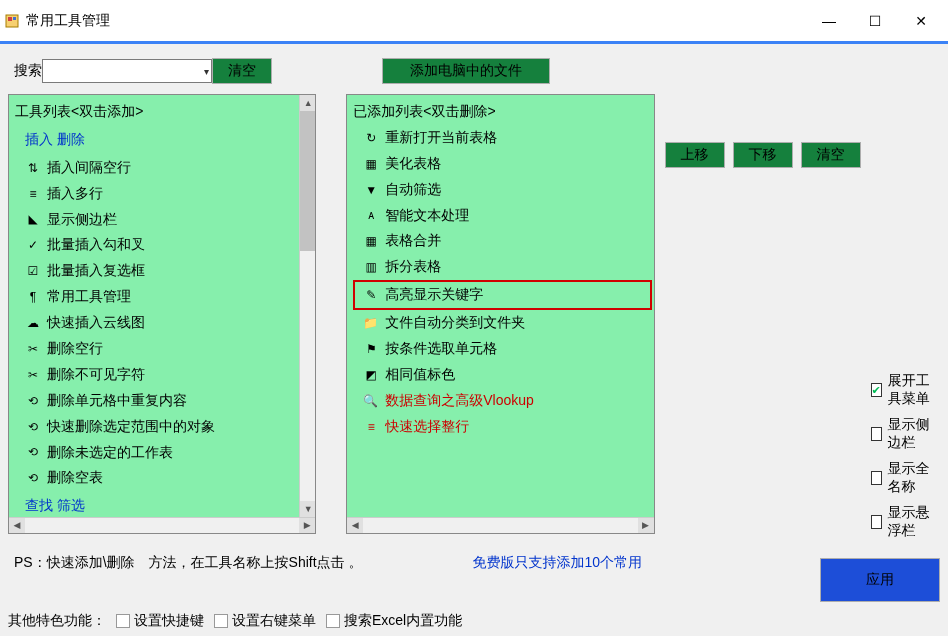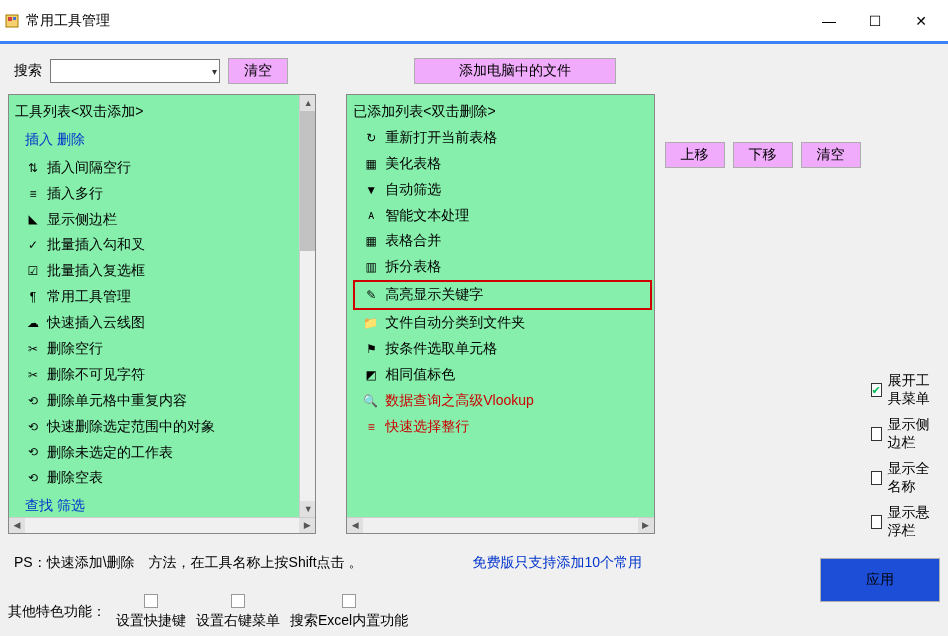--- a/index.html
+++ b/index.html
@@ -34,41 +34,41 @@
       font-size: 14px; cursor: pointer;
     }
 
     
     .content {
       padding: 14px 8px 8px 8px;
     }
     .top-row {
       display: flex;
       align-items: center;
-      gap: 8px;
+      gap: 0;
       margin-bottom: 10px;
     }
     .search-label { margin-left: 6px; }
     .combo {
       width: 170px; height: 24px;
       background: #fff;
       border: 1px solid #7a7a7a;
       display: flex; align-items: center; justify-content: flex-end;
       padding-right: 2px;
     }
     .combo .arrow { font-size: 10px; color:#333; }
     .btn {
       min-width: 60px; height: 26px;
-      background: #f0abfc;
+      background: #15803d;
       border: 1px solid #adadad;
       display: inline-flex; align-items: center; justify-content: center;
       padding: 0 10px;
       cursor: pointer;
     }
-    .btn-wide { width: 202px; }
+    .btn-wide { width: 168px; }
 
     .columns {
       display: flex;
       gap: 10px;
     }
     .listbox {
       width: 380px;
       height: 440px;
       background: #86efac;
       border: 1px solid #888;
@@ -155,21 +155,20 @@
     .hint-row .promo { margin-left: 110px; color:#0033cc; }
 
     .footer {
       position: absolute;
       bottom: 6px; left: 8px;
       display:flex; align-items:center; gap:10px;
     }
     .footer .flink {
       display:inline-flex; align-items:center; gap:4px;
       cursor:pointer;
-      flex-direction:column;
     }
     .footer .ficon {
       width:14px; height:14px; border:1px solid #999; background:#fff;
       display:inline-block;
     }
   </style>
 </head>
 <body>
 
 <div class="titlebar">

